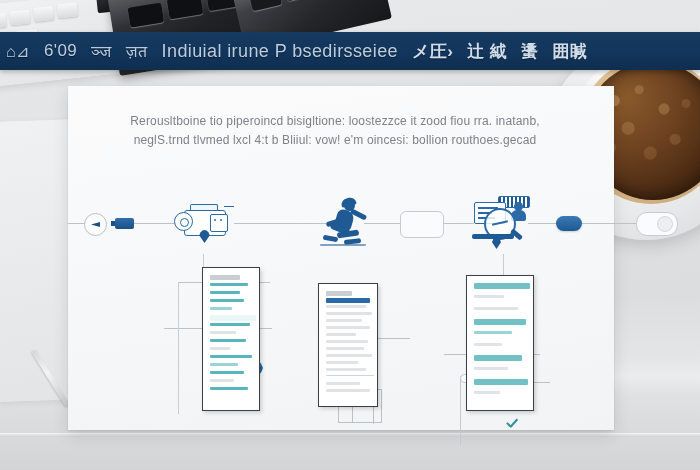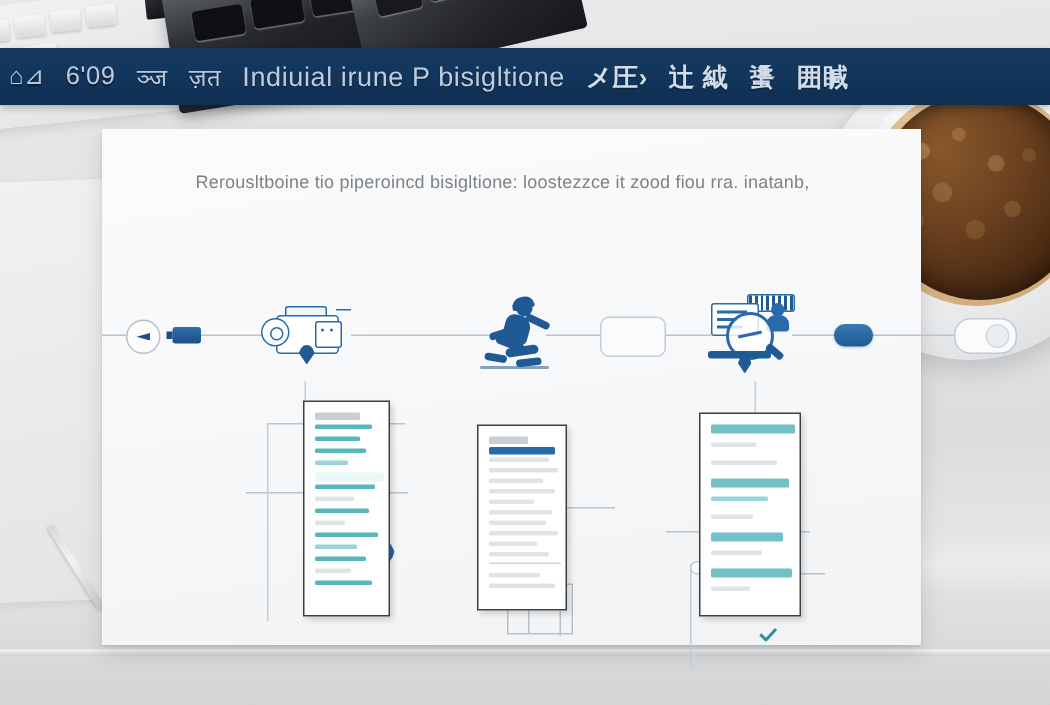--- a/index.html
+++ b/index.html
@@ -371,32 +371,33 @@
     <div class="crema"></div>
   </div>
 </div>
 
 <div id="header-band">
   <div class="hdr-inner">
     <span class="hdr-glyph">⌂⊿</span>
     <span class="hdr-num">6'09</span>
     <span class="hdr-glyph">ञ्ज</span>
     <span class="hdr-glyph">ज़त</span>
-    <span class="hdr-main">Indiuial irune P bisigltione</span>
+    <span class="hdr-main">Indiuial irune P bsedirsseiee</span>
     <span class="hdr-cjk">メ圧›</span>
     <span class="hdr-cjk">辻 䋐</span>
     <span class="hdr-cjk">䗬</span>
     <span class="hdr-cjk">囲䁍</span>
   </div>
 </div>
 
 <div id="content-card">
 
   <div id="caption">
     <div>Rerousltboine tio piperoincd  bisigltione: loostezzce it zood fiou rra. inatanb,</div>
+    <div>neglS.trnd tlvmed lxcl 4:t  b Bliiul: vow!  e'm oincesi: bollion routhoes.gecad</div>
   </div>
 
   <div id="flow-row">
     <div class="flowline" style="left:64px;width:44px;"></div>
     <div class="flowline" style="left:166px;width:92px;"></div>
     <div class="flowline" style="left:296px;width:40px;"></div>
     <div class="flowline" style="left:372px;width:34px;"></div>
     <div class="flowline" style="left:0px;width:20px;"></div>
     <div class="flowline" style="left:460px;width:30px;"></div>
     <div class="flowline" style="left:512px;width:58px;"></div>

